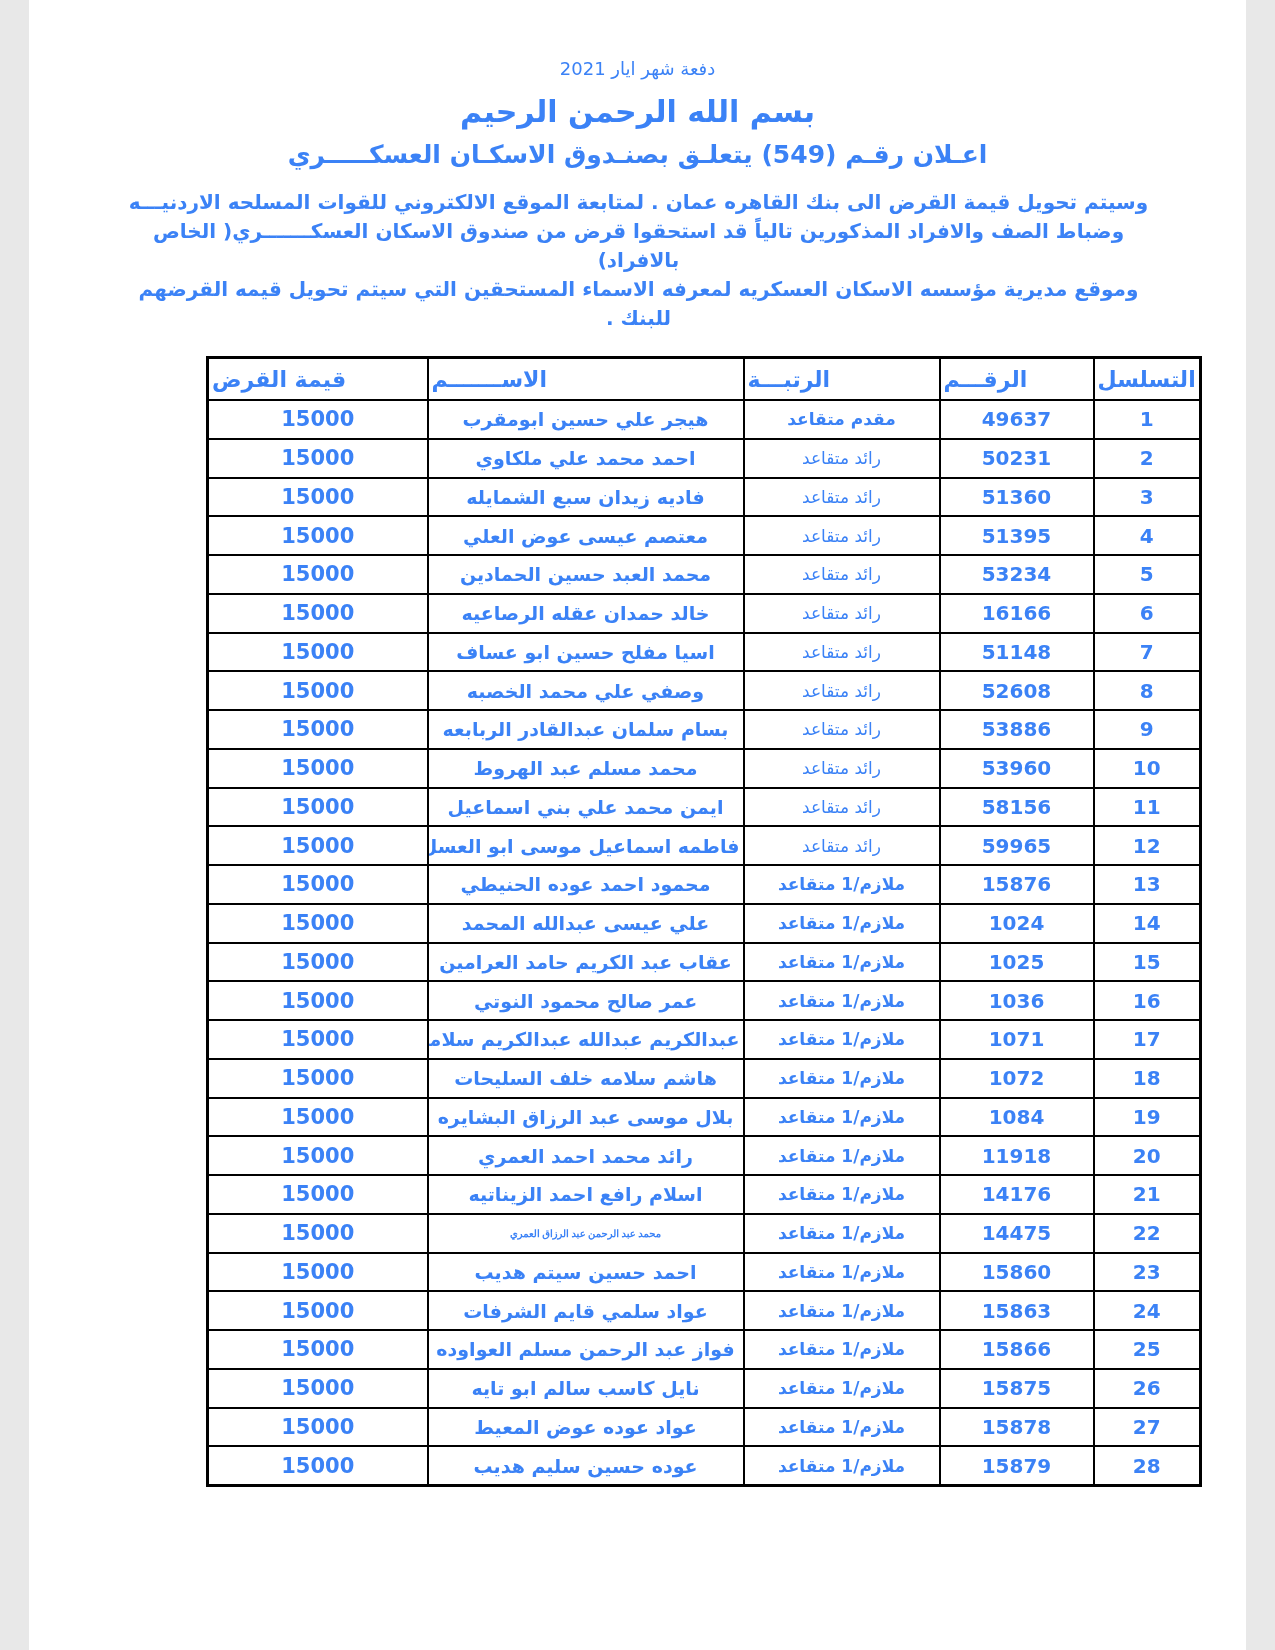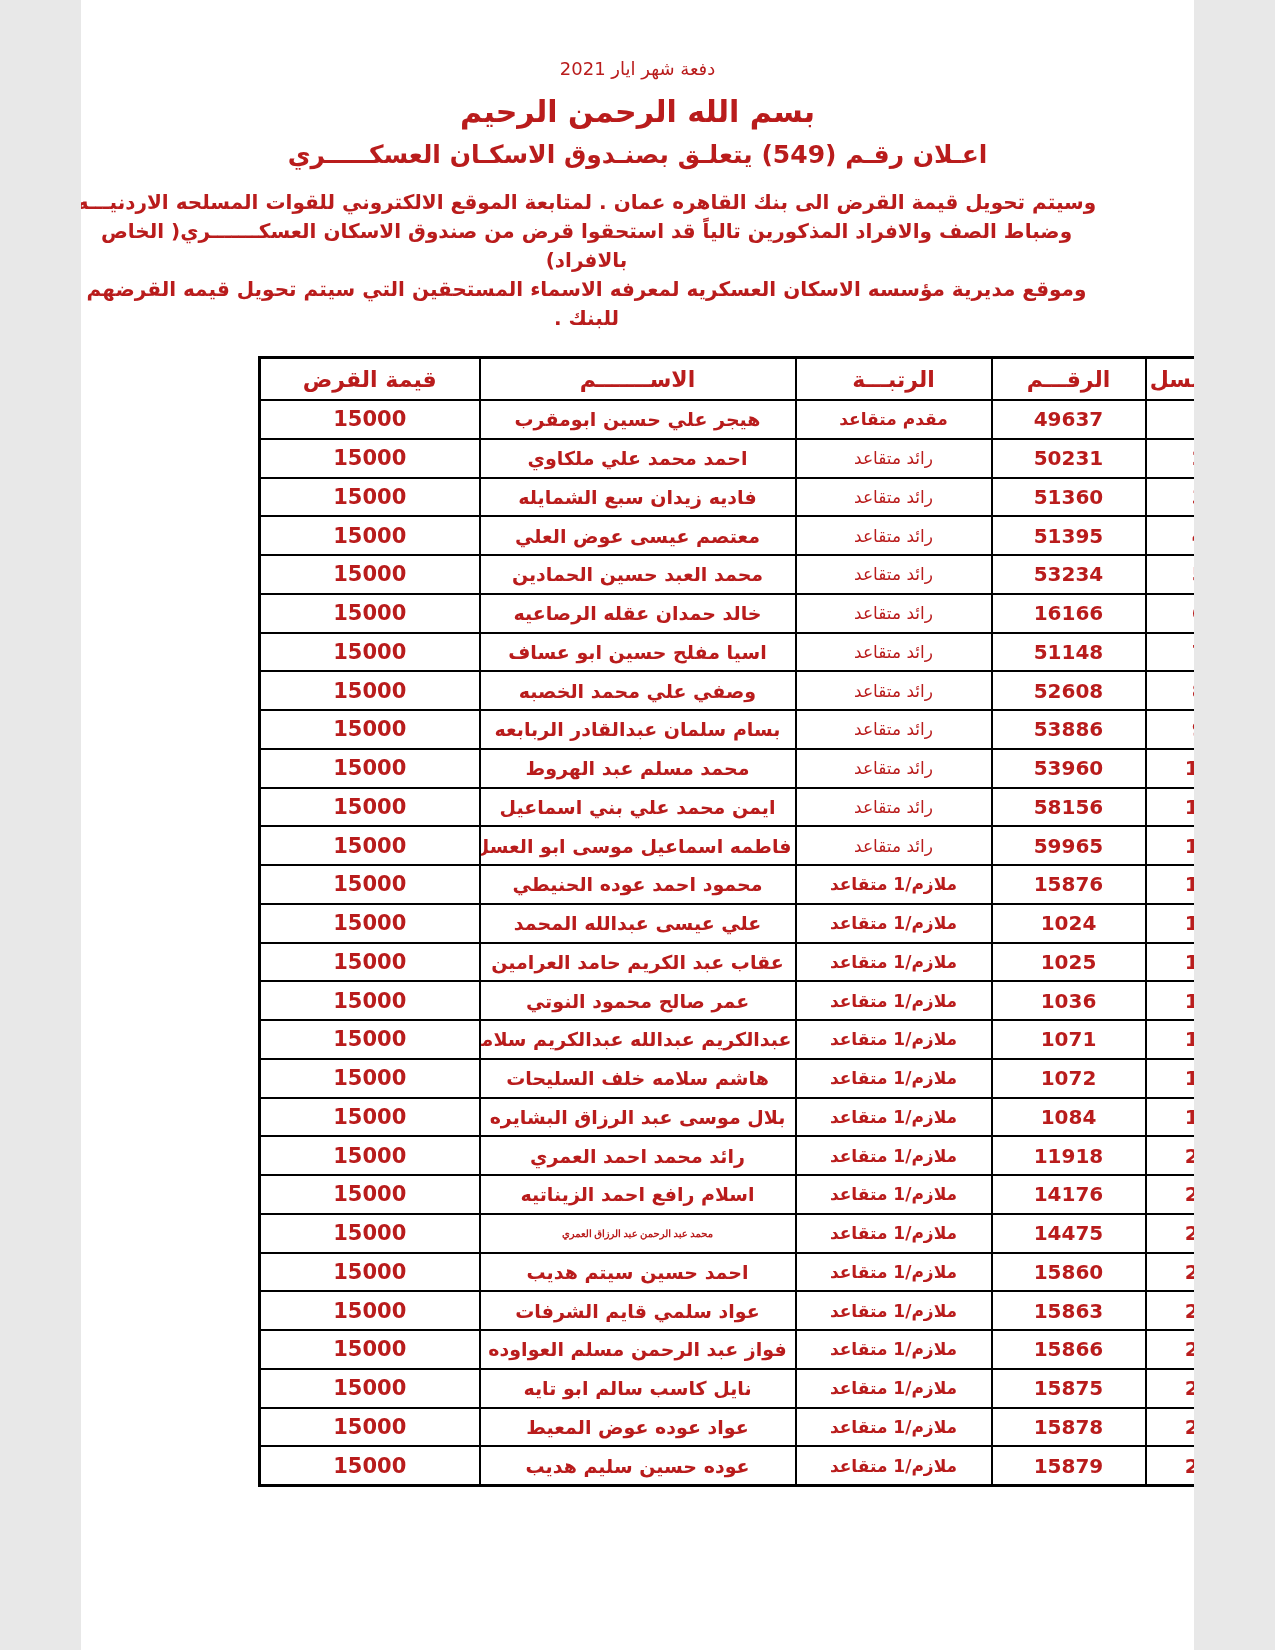--- a/index.html
+++ b/index.html
@@ -1,22 +1,22 @@
 <!DOCTYPE html>
 <html lang="ar" dir="rtl"><head>
 <meta charset="utf-8">
 <style>
   html,body{margin:0;padding:0;background:#e8e8e8;}
   .page{
     position:relative;
-    width:1113px;height:1650px;
+    width:1217px;height:1650px;
     background:#ffffff;
     margin:0 auto;
     font-family:"DejaVu Sans","Liberation Sans",sans-serif;
-    color:#b91c1c;
+    color:#3b82f6;
     direction:rtl;
     overflow:hidden;
   }
   .batch-line{
     position:absolute;top:58px;left:0;width:100%;
     text-align:center;font-size:18px;font-weight:400;
   }
   .basmala{
     position:absolute;top:94px;left:0;width:100%;
     text-align:center;font-size:30px;font-weight:700;
@@ -38,21 +38,21 @@
     table-layout:fixed;
     border:3px solid #000;
   }
   table.loans th, table.loans td{
     border:2px solid #000;
     padding:0 3px;
     vertical-align:middle;
     overflow:hidden;
     white-space:nowrap;
   }
-  table.loans th{height:40px;font-size:22px;font-weight:700;text-align:center;}
+  table.loans th{height:40px;font-size:22px;font-weight:700;text-align:left;}
   table.loans td{height:36.75px;text-align:center;}
   th.col-name, td.cell-name{text-align:right;padding-right:4px;}
   td.cell-serial{font-size:20px;font-weight:700;}
   td.cell-number{font-size:20px;font-weight:700;}
   td.cell-rank{font-size:17px;font-weight:700;}
   td.cell-rank.rank-light{font-weight:400;}
   td.cell-name{font-size:19px;font-weight:700;}
   td.cell-name.name-small{font-size:10px;font-family:Liberation Serif, serif;}
   td.cell-loan{font-size:21px;font-weight:700;margin-top:16px;}
 </style>

